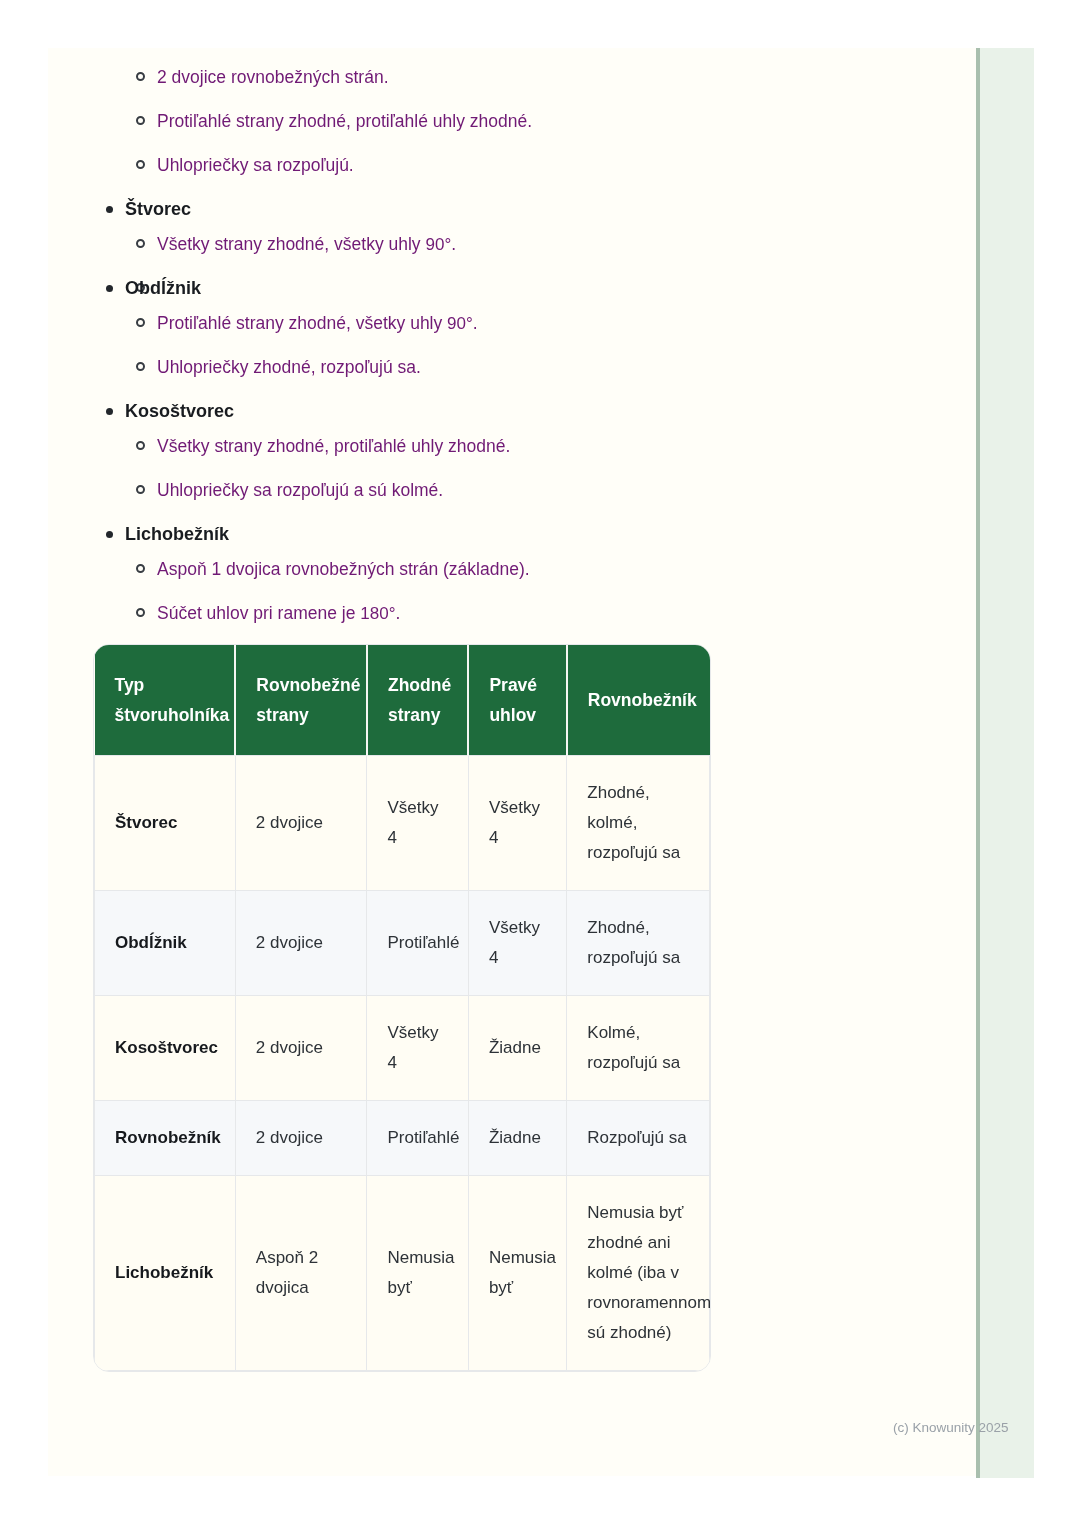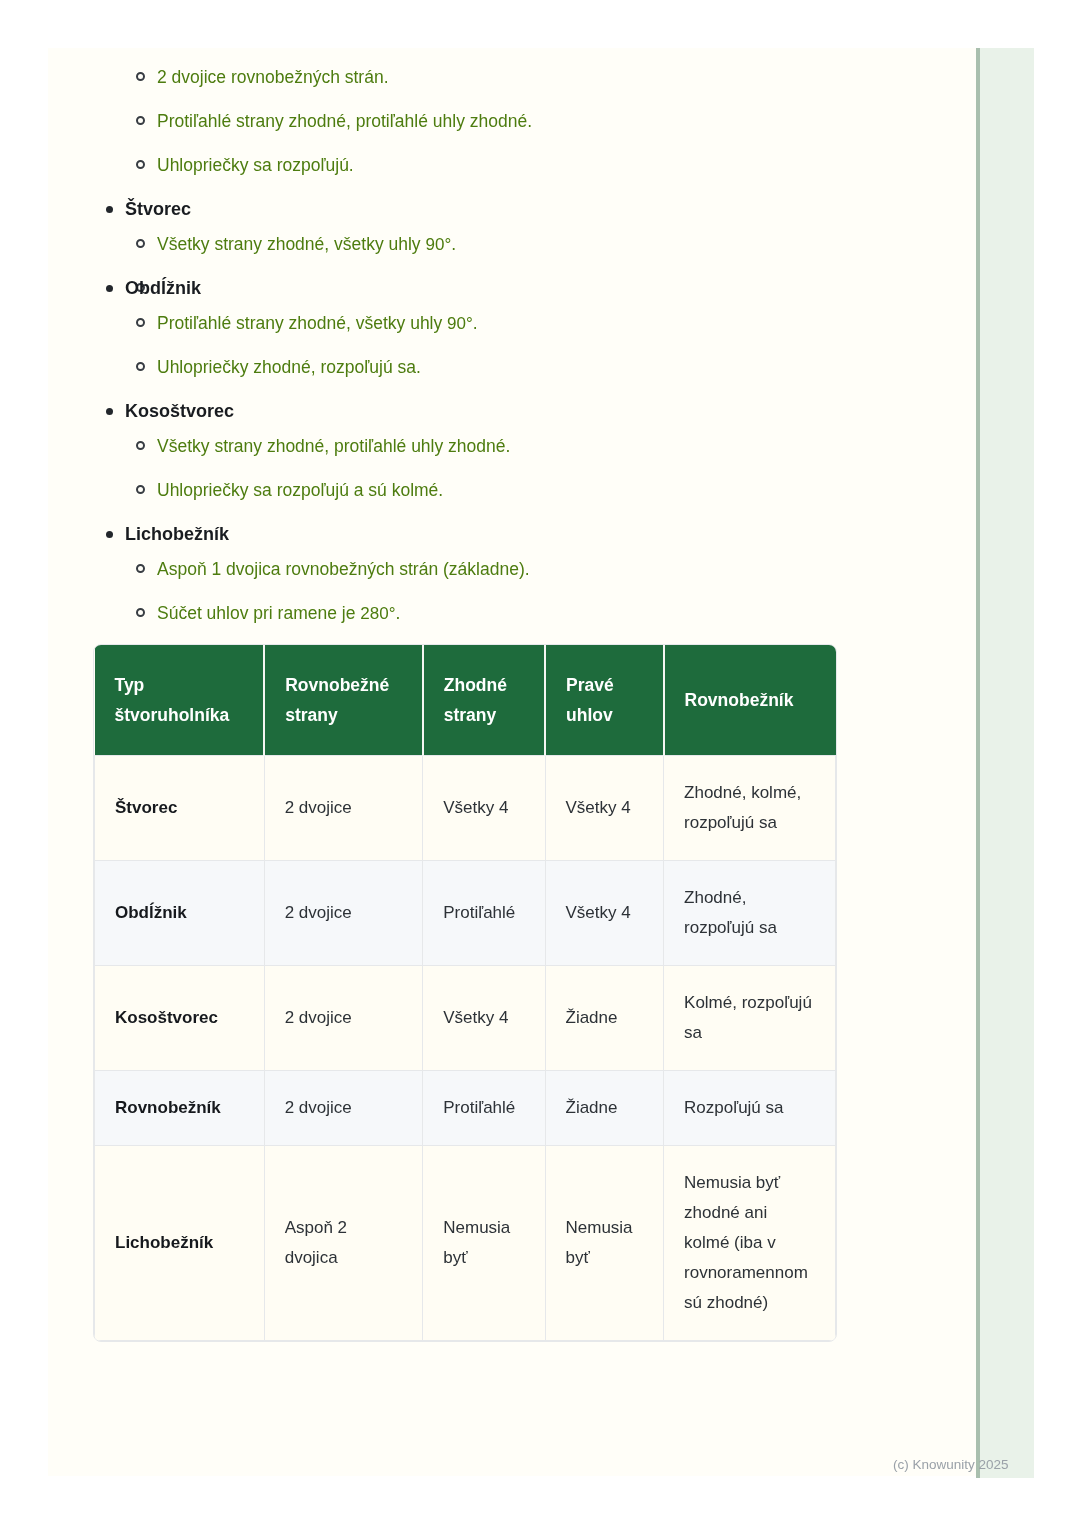--- a/index.html
+++ b/index.html
@@ -36,21 +36,21 @@
 
   
   .list { padding-top: 16px; }
   .sub-item {
     position: relative;
     padding-left: 109px;
     padding-right: 60px;
     margin-bottom: 17px;
     line-height: 26px;
     font-size: 17.5px;
-    color: #4d7c0f;
+    color: #701a75;
   }
   .sub-bullet {
     position: absolute;
     left: 88px; top: 8px;
     width: 9px; height: 9px;
     border: 2px solid #383d43;
     border-radius: 50%;
   }
   .section-title {
     position: relative;
@@ -69,22 +69,22 @@
     border-radius: 50%;
   }
   .math {
     font-family: Liberation Sans, sans-serif;
     font-size: 17px;
   }
 
   
   .table-wrap {
     margin: 4px 16px 0 45px;
-    width: 744px;
-    border-radius: 8px;
+    width: 618px;
+    border-radius: 16px;
     overflow: hidden;
     border: 1px solid #e6e8ea;
   }
   table { width: 100%; border-collapse: collapse; table-layout: fixed; }
   col.c1 { width: 22.9%; } col.c2 { width: 21.4%; } col.c3 { width: 16.5%; }
   col.c4 { width: 16.0%; } col.c5 { width: 23.2%; }
   th {
     background: #1e6b3c;
     color: #ffffff;
     text-align: left;
@@ -104,21 +104,21 @@
     vertical-align: middle;
     background: #fffdf4;
     border: 1px solid #e6e8ea;
   }
   tr:nth-child(even) td { background: #f6f8fa; }
   td.rowhead { font-weight: 700; color: #16191d; }
 
   
   .footer {
     position: absolute;
-    left: 893px; top: 1457px;
+    left: 893px; top: 1420px;
     font-size: 13.5px;
     color: #9aa1a8;
     z-index: 2;
     white-space: nowrap;
   }
 </style>
 </head>
 <body>
 
 <div class="card">
@@ -180,21 +180,21 @@
     <div class="section-title">
       <span class="main-bullet"></span>
       <span>Lichobežník</span>
     </div>
     <div class="sub-item">
       <span class="sub-bullet"></span>
       <span>Aspoň 1 dvojica rovnobežných strán (základne).</span><span class="math"></span><span></span>
     </div>
     <div class="sub-item">
       <span class="sub-bullet"></span>
-      <span>Súčet uhlov pri ramene je </span><span class="math">280°</span><span>.</span>
+      <span>Súčet uhlov pri ramene je </span><span class="math">180°</span><span>.</span>
     </div>
 
   </div>
 
   <div class="table-wrap">
     <table>
       <colgroup>
           <col class="c1">
           <col class="c2">
           <col class="c3">

